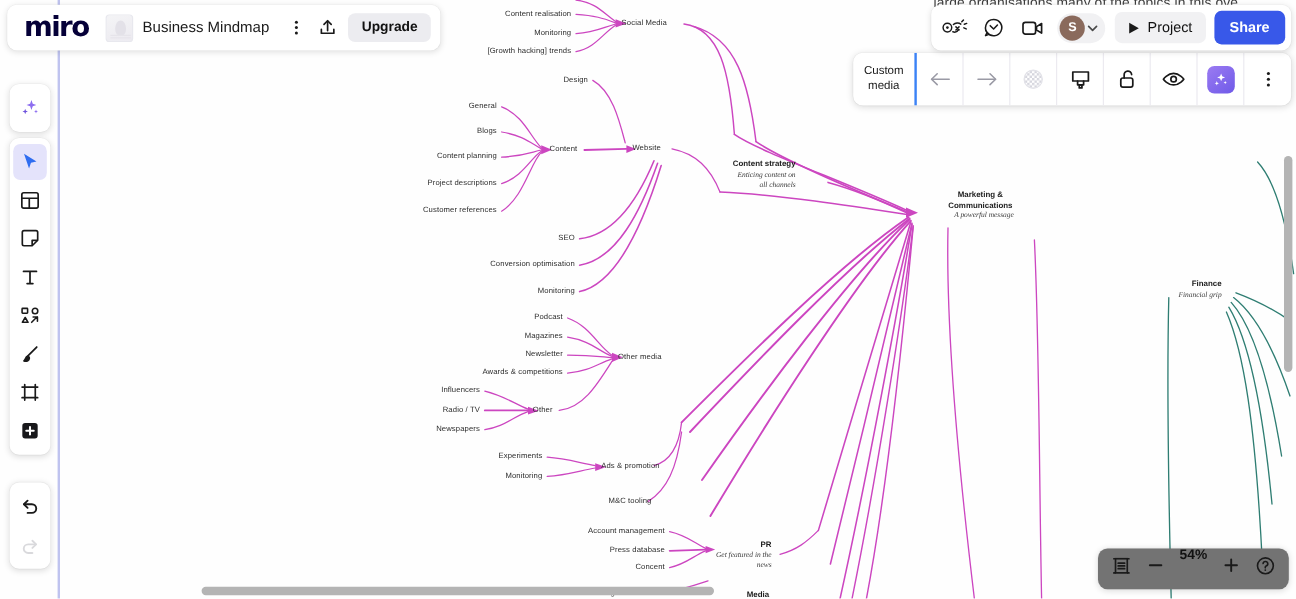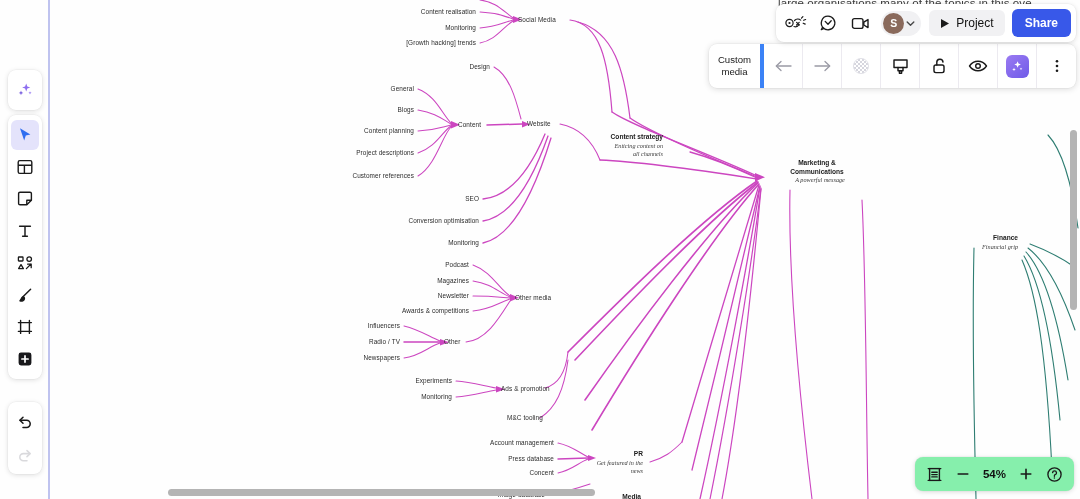--- a/index.html
+++ b/index.html
@@ -193,21 +193,21 @@
     z-index: 39;
     overflow: hidden;
   }
   #ratio-label {
     display: flex; flex-direction: column;
     align-items: center; justify-content: center;
     font-size: 9.6px; color: #1a1a1a;
     padding: 0 9px;
     line-height: 1.25;
     cursor: pointer;
-    border-right: 4px solid #3b82f6;
+    border-right: 2px solid #3b82f6;
     font-family: "Liberation Sans", sans-serif;
   }
   .cb-item {
     width: 39px;
     display: flex; align-items: center; justify-content: center;
     cursor: pointer;
     border-right: 1px solid #eceaf0;
   }
   .cb-item.nb { border-right: none; }
   #ai-btn {
@@ -242,22 +242,22 @@
     position: absolute; left: 48px; top: 0;
     width: 2px; height: 499px;
     background: #bfc3ef;
     z-index: 30;
   }
 
   
   #zoom-bar {
     position: absolute; right: 6px; bottom: 8px;
     height: 34px;
-    display: flex; align-items: center;
-    background: #86efac;
+    display: flex; align-items: flex-start;
+    background: #737373;
     border-radius: 8px;
     box-shadow: 0 1px 5px rgba(0,0,0,.14), 0 0 0 .5px rgba(0,0,0,.04);
     padding: 0 6px;
     z-index: 40;
   }
   .zb {
     width: 28px; height: 28px;
     display: flex; align-items: center; justify-content: center;
     border-radius: 5px; cursor: pointer;
   }
@@ -431,20 +431,43 @@
         </div>
         <div class="mm-node rt" style="left: 1018px; top: 242px; color: rgb(46, 125, 114);">
           <div class="t">Finance</div>
           <div class="s">Financial grip</div>
         </div>
       </div>
   </div>
 
   <div id="blue-rail"></div>
 
+  <div id="header-bar">
+    <div id="logo">miro</div>
+    <div id="board-thumb"></div>
+    <div id="board-title">Business Mindmap</div>
+
+    <div class="hbtn">
+      <svg width="14" height="14" viewBox="0 0 14 14">
+        <circle cx="7" cy="2.6" r="1.25" fill="#1a1a1a"></circle>
+        <circle cx="7" cy="7" r="1.25" fill="#1a1a1a"></circle>
+        <circle cx="7" cy="11.4" r="1.25" fill="#1a1a1a"></circle>
+      </svg>
+    </div>
+
+    <div class="hbtn">
+      <svg width="16" height="16" viewBox="0 0 16 16" fill="none" stroke="#1a1a1a" stroke-width="1.4" stroke-linecap="round" stroke-linejoin="round">
+        <path d="M8 10.5V2.5"></path>
+          <path d="M5 5.3L8 2.3l3 3"></path>
+        <path d="M2.8 9.5v3.2h10.4V9.5"></path>
+      </svg>
+    </div>
+
+    <button id="upgrade-btn">Upgrade</button>
+  </div>
 
   <div id="header-right">
     <div class="hr-icon">
       <svg width="22" height="16" viewBox="0 0 22 16" fill="none" stroke="#1a1a1a" stroke-width="1.2" stroke-linecap="round">
         <circle cx="4.5" cy="8" r="3.6"></circle>
         <circle cx="4.5" cy="8" r="1.1" fill="#1a1a1a" stroke="none"></circle>
         <path d="M9 11.5c1.8 .6 4 -.2 5 -2"></path>
         <path d="M9.5 5.5c1.6 -1.6 4.4 -1.8 6.2 -.4"></path>
         <path d="M16.5 3.2l1.4 -1.6M18.6 5.2l2 -.7M18.2 8.2l2 .9"></path>
         <path d="M11.6 7.4l2.6 2.6M14.2 7.4l-2.6 2.6"></path>

